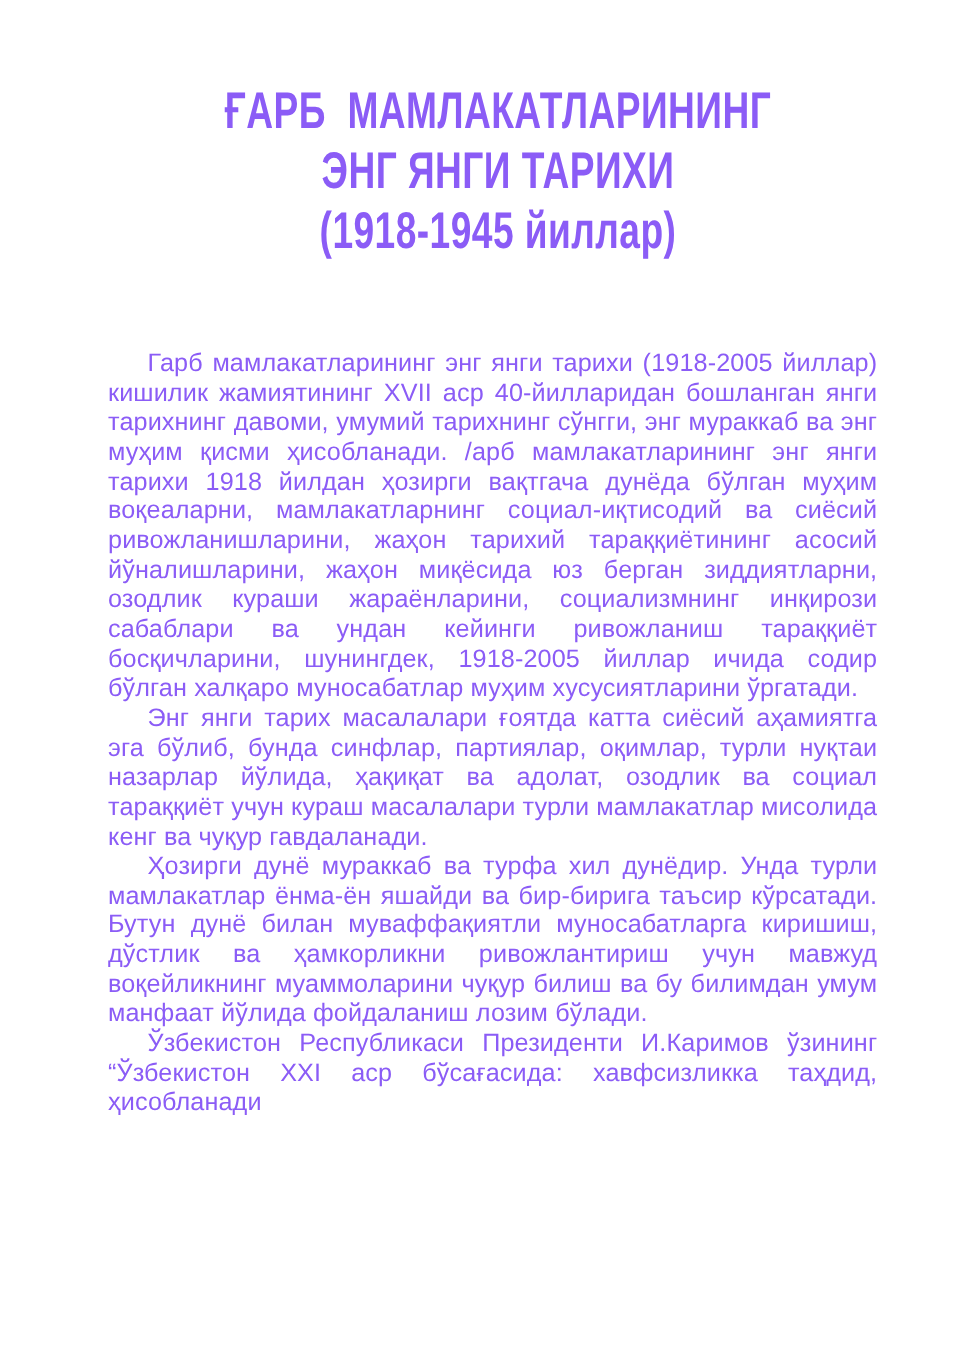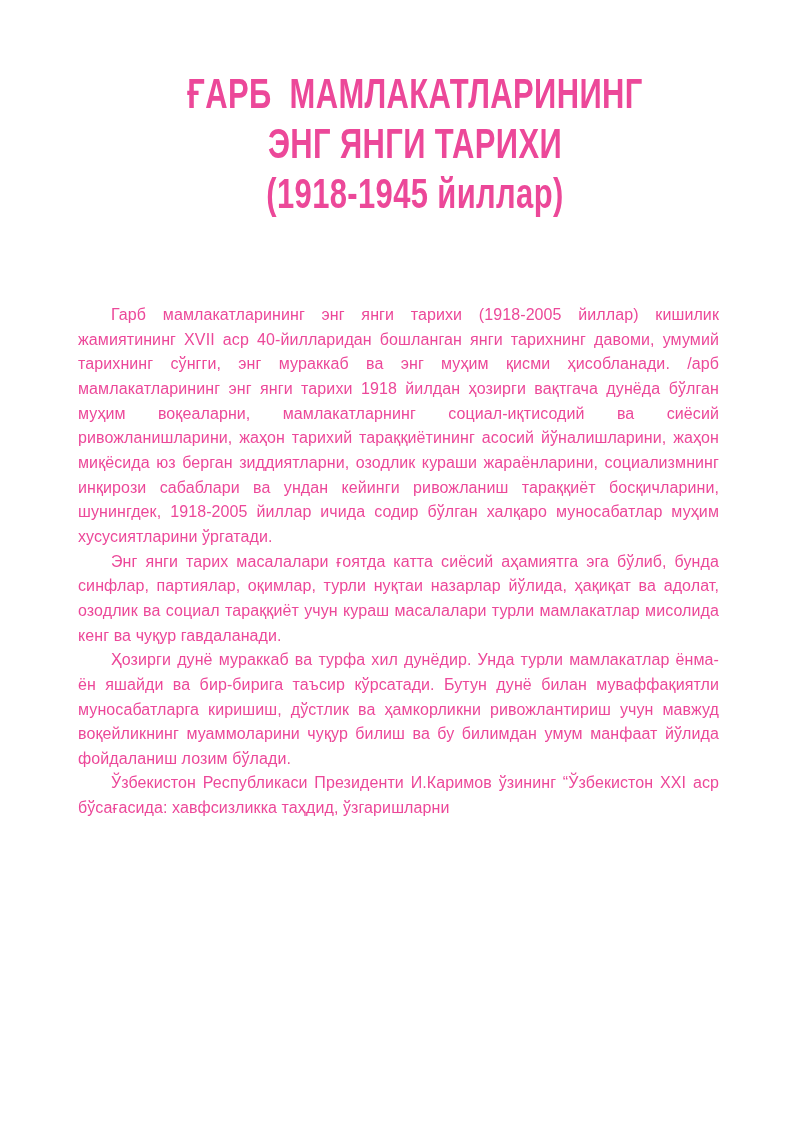--- a/index.html
+++ b/index.html
@@ -7,48 +7,47 @@
     padding: 0;
     background: #ffffff;
   }
   .page {
     position: relative;
     width: 800px;
     height: 1131px;
     background: #ffffff;
     overflow: hidden;
     font-family: "Liberation Sans", "DejaVu Sans", sans-serif;
-    color: #ec4899;
+    color: #8b5cf6;
   }
   .title-block {
     position: absolute;
     top: 68px;
     left: 0;
     width: 800px;
     text-align: center;
     font-weight: 700;
   }
   .title-line {
     font-size: 43px;
     line-height: 50px;
     white-space: pre;               
     transform: translateX(15px) scaleX(0.72);  
     transform-origin: 50% 50%;
     letter-spacing: 0.5px;
   }
   .body-block {
     position: absolute;
     top: 291px;
-    left: 78px;
+    left: 90px;
     width: 641px;
-    font-size: 16px;
+    font-size: 21px;
     line-height: 24.65px;
     text-align: justify;
     letter-spacing: 0.1px;
-    margin-top: 12px;
   }
   .para {
     margin: 0;
     padding: 0;
     text-indent: 33px;
   }
 </style>
 </head>
 <body>
 
@@ -57,16 +56,16 @@
   <header class="title-block">
     <div class="title-line">ҒАРБ  МАМЛАКАТЛАРИНИНГ</div>
     <div class="title-line">ЭНГ ЯНГИ ТАРИХИ</div>
     <div class="title-line">(1918-1945 йиллар)</div>
   </header>
 
   <main class="body-block">
     <p class="para">Гарб мамлакатларининг энг янги тарихи (1918-2005 йиллар) кишилик жамиятининг XVII аср 40-йилларидан бошланган янги тарихнинг давоми, умумий тарихнинг сўнгги, энг мураккаб ва энг муҳим қисми ҳисобланади. /арб мамлакатларининг энг янги тарихи 1918 йилдан ҳозирги вақтгача дунёда бўлган муҳим воқеаларни, мамлакатларнинг социал-иқтисодий ва сиёсий ривожланишларини, жаҳон тарихий тараққиётининг асосий йўналишларини, жаҳон миқёсида юз берган зиддиятларни, озодлик кураши жараёнларини, социализмнинг инқирози сабаблари ва ундан кейинги ривожланиш тараққиёт босқичларини, шунингдек, 1918-2005 йиллар ичида содир бўлган халқаро муносабатлар муҳим хусусиятларини ўргатади.</p>
     <p class="para">Энг янги тарих масалалари ғоятда катта сиёсий аҳамиятга эга бўлиб, бунда синфлар, партиялар, оқимлар, турли нуқтаи назарлар йўлида, ҳақиқат ва адолат, озодлик ва социал тараққиёт учун кураш масалалари турли мамлакатлар мисолида кенг ва чуқур гавдаланади.</p>
     <p class="para">Ҳозирги дунё мураккаб ва турфа хил дунёдир. Унда турли мамлакатлар ёнма-ён яшайди ва бир-бирига таъсир кўрсатади. Бутун дунё билан муваффақиятли муносабатларга киришиш, дўстлик ва ҳамкорликни ривожлантириш учун мавжуд воқейликнинг муаммоларини чуқур билиш ва бу билимдан умум манфаат йўлида фойдаланиш лозим бўлади.</p>
-    <p class="para">Ўзбекистон Республикаси Президенти И.Каримов ўзининг “Ўзбекистон XXI аср бўсағасида: хавфсизликка таҳдид, ўзгаришларни</p>
+    <p class="para">Ўзбекистон Республикаси Президенти И.Каримов ўзининг “Ўзбекистон XXI аср бўсағасида: хавфсизликка таҳдид, ҳисобланади</p>
   </main>
 
 </div>
 
 </body></html>

